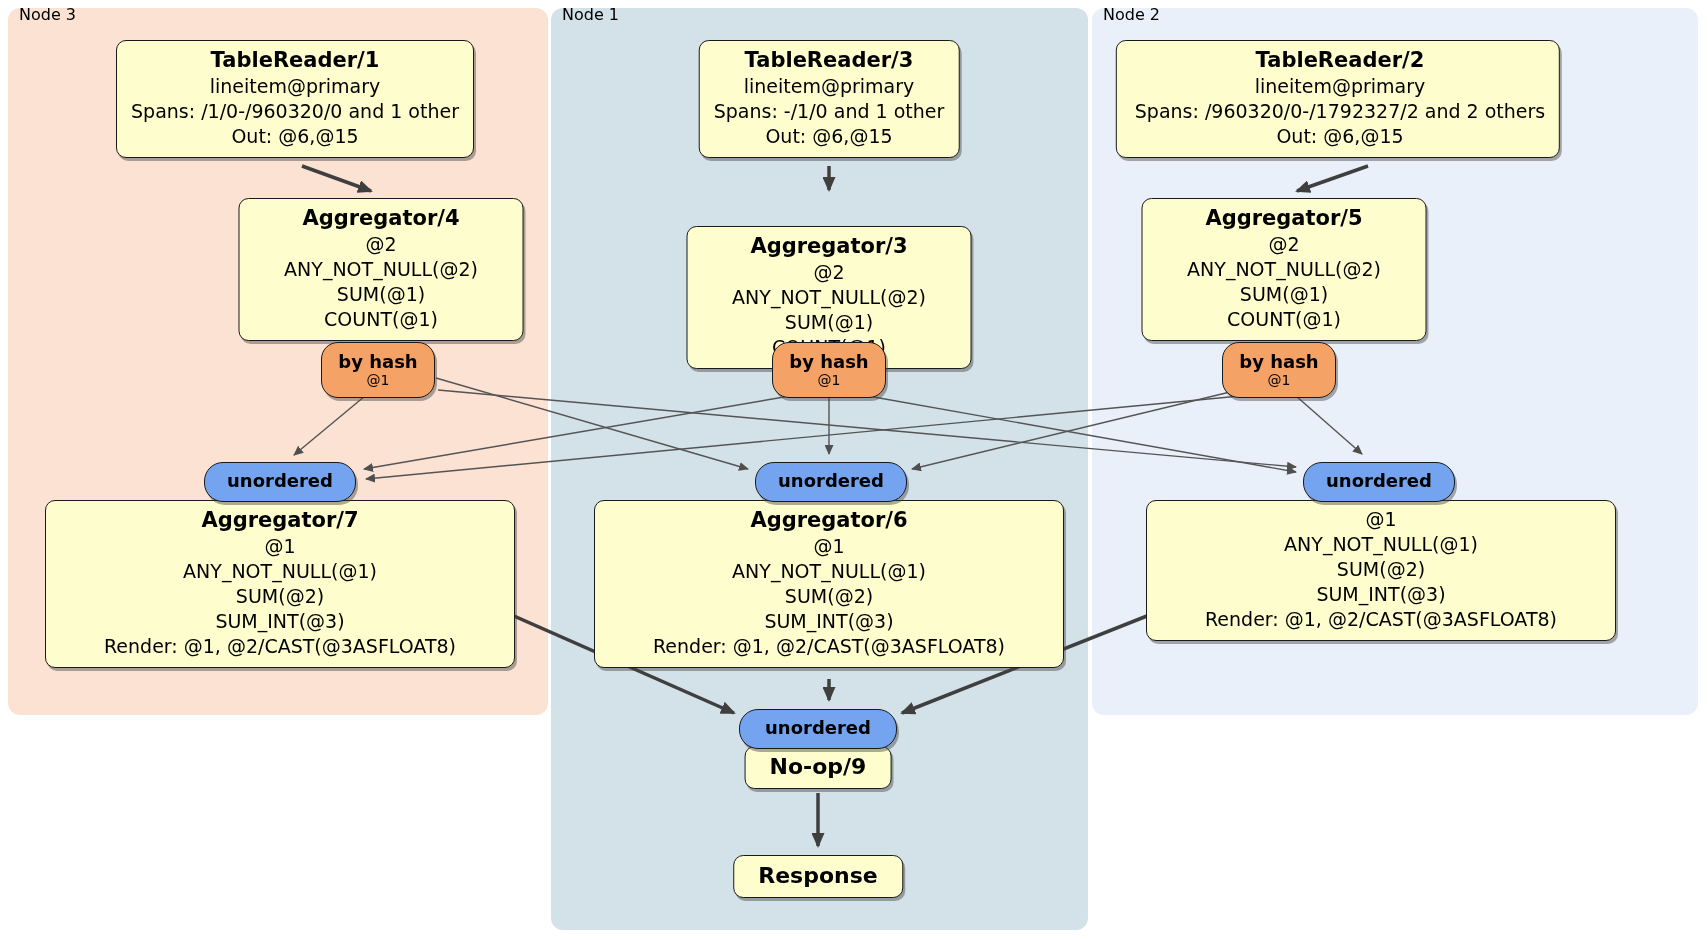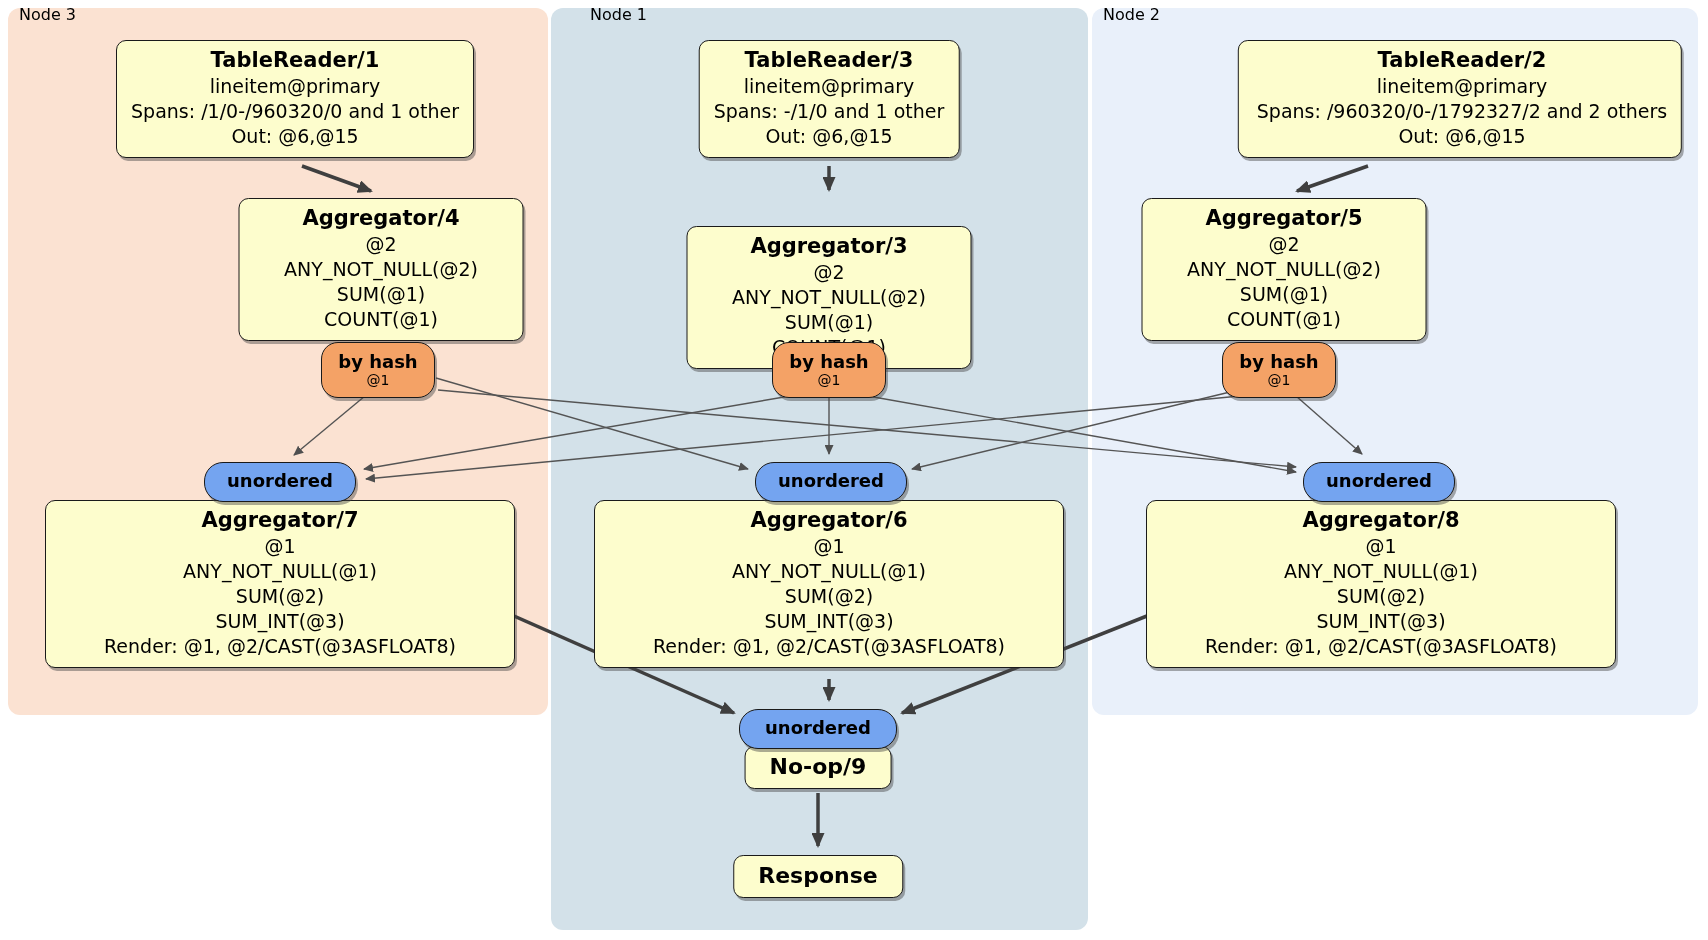--- a/index.html
+++ b/index.html
@@ -41,21 +41,21 @@
   .endcap .title{font-size:22px;}
 </style>
 </head>
 <body>
 
 <div class="region" style="left:8px;top:8px;width:540px;height:707px;background:#fbe2d2;"></div>
 <div class="region" style="left:551px;top:8px;width:537px;height:922px;background:#d3e1e9;"></div>
 <div class="region" style="left:1092px;top:8px;width:606px;height:707px;background:#e9f0fa;"></div>
 
 <div class="region-label" style="left:19px;">Node 3</div>
-<div class="region-label" style="left:562px;margin-left:28px;">Node 1</div>
+<div class="region-label" style="left:562px;">Node 1</div>
 <div class="region-label" style="left:1103px;">Node 2</div>
 
 <svg id="edge-layer" width="1708" height="940" viewBox="0 0 1708 940">
   <defs>
     <marker id="athin" markerUnits="userSpaceOnUse" markerWidth="11" markerHeight="9" refX="9" refY="4.5" orient="auto">
       <path d="M0,0 L10,4.5 L0,9 z" fill="#4f4f4f"></path>
     </marker>
     <marker id="athick" markerUnits="userSpaceOnUse" markerWidth="16" markerHeight="13" refX="13" refY="6.5" orient="auto">
       <path d="M0,0 L15,6.5 L0,13 z" fill="#3f3f3f"></path>
     </marker>
@@ -89,21 +89,21 @@
   <div class="line">lineitem@primary</div>
   <div class="line">Spans: /1/0-/960320/0 and 1 other</div>
   <div class="line">Out: @6,@15</div>
 </div>
 <div class="gnode" style="left:829px;top:40px;">
   <div class="title">TableReader/3</div>
   <div class="line">lineitem@primary</div>
   <div class="line">Spans: -/1/0 and 1 other</div>
   <div class="line">Out: @6,@15</div>
 </div>
-<div class="gnode" style="left:1460px;top:40px;padding-left:18px;">
+<div class="gnode" style="left:1338px;top:40px;padding-left:18px;">
   <div class="title">TableReader/2</div>
   <div class="line">lineitem@primary</div>
   <div class="line">Spans: /960320/0-/1792327/2 and 2 others</div>
   <div class="line">Out: @6,@15</div>
 </div>
 
 <div class="gnode minw1" style="left:381px;top:198px;">
   <div class="title">Aggregator/4</div>
   <div class="line">@2</div>
   <div class="line">ANY_NOT_NULL(@2)</div>
@@ -152,21 +152,20 @@
 </div>
 <div class="gnode minw2" style="left:829px;top:500px;">
   <div class="title">Aggregator/6</div>
   <div class="line">@1</div>
   <div class="line">ANY_NOT_NULL(@1)</div>
   <div class="line">SUM(@2)</div>
   <div class="line">SUM_INT(@3)</div>
   <div class="line">Render: @1, @2/CAST(@3ASFLOAT8)</div>
 </div>
 <div class="gnode minw2" style="left:1381px;top:500px;">
-  <div class="title">Aggregator/8</div>
   <div class="line">@1</div>
   <div class="line">ANY_NOT_NULL(@1)</div>
   <div class="line">SUM(@2)</div>
   <div class="line">SUM_INT(@3)</div>
   <div class="line">Render: @1, @2/CAST(@3ASFLOAT8)</div>
 </div>
 
 <div class="sync" style="left:818px;top:709px;width:156px;">unordered</div>
 
 <div class="gnode endcap" style="left:818px;top:746px;">

